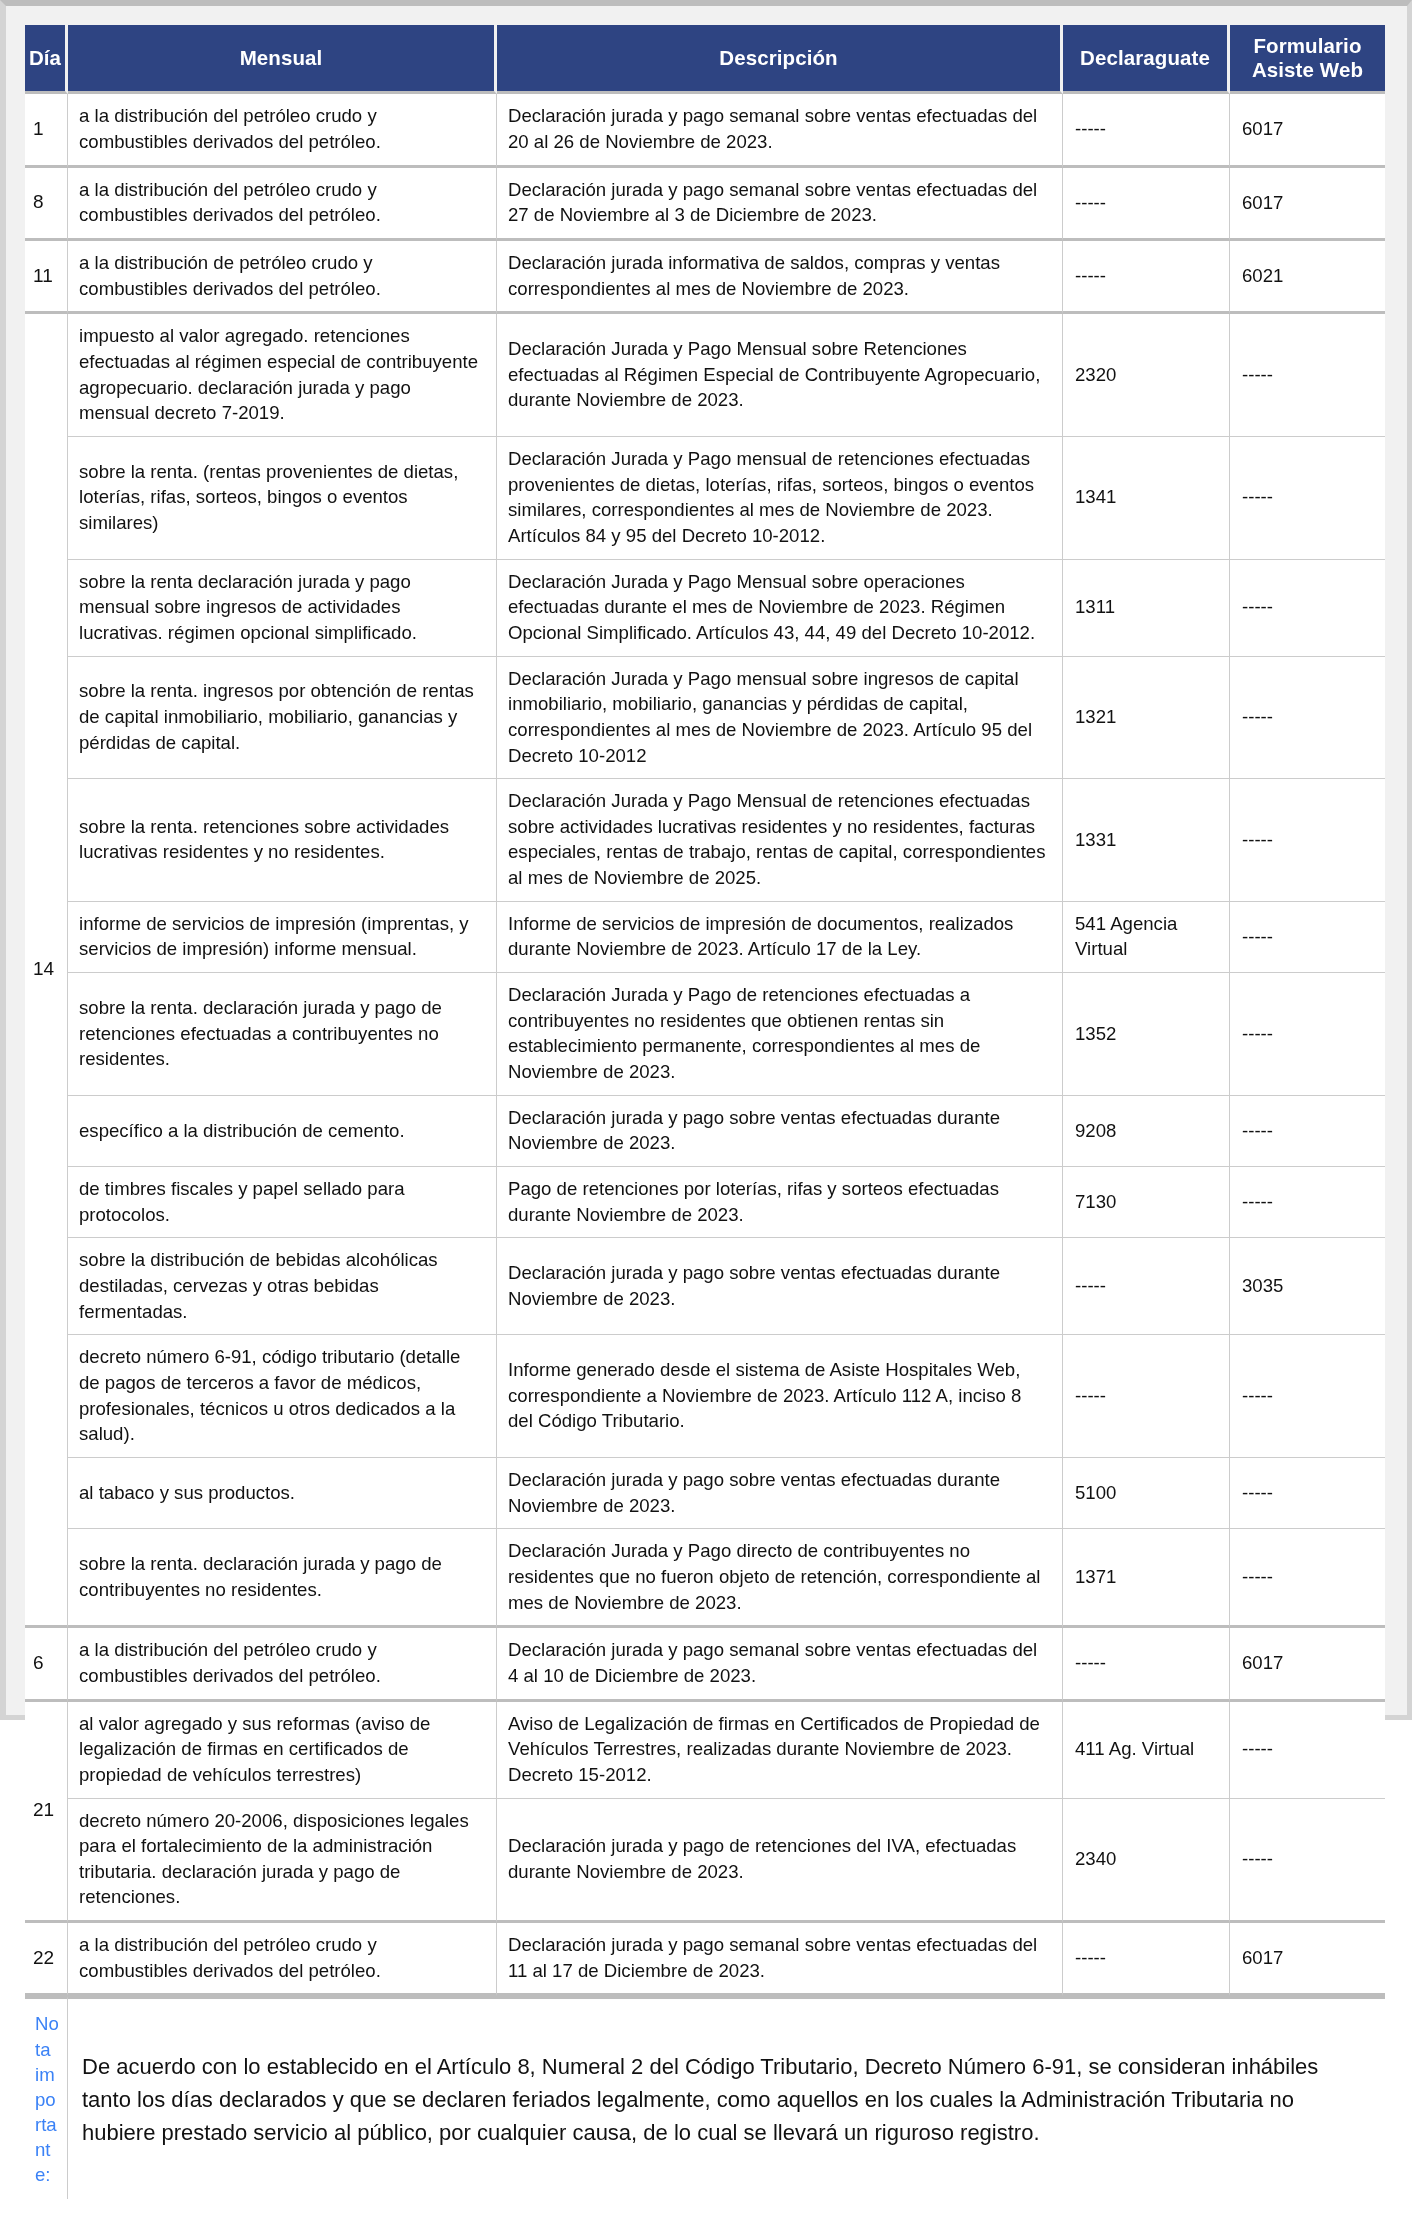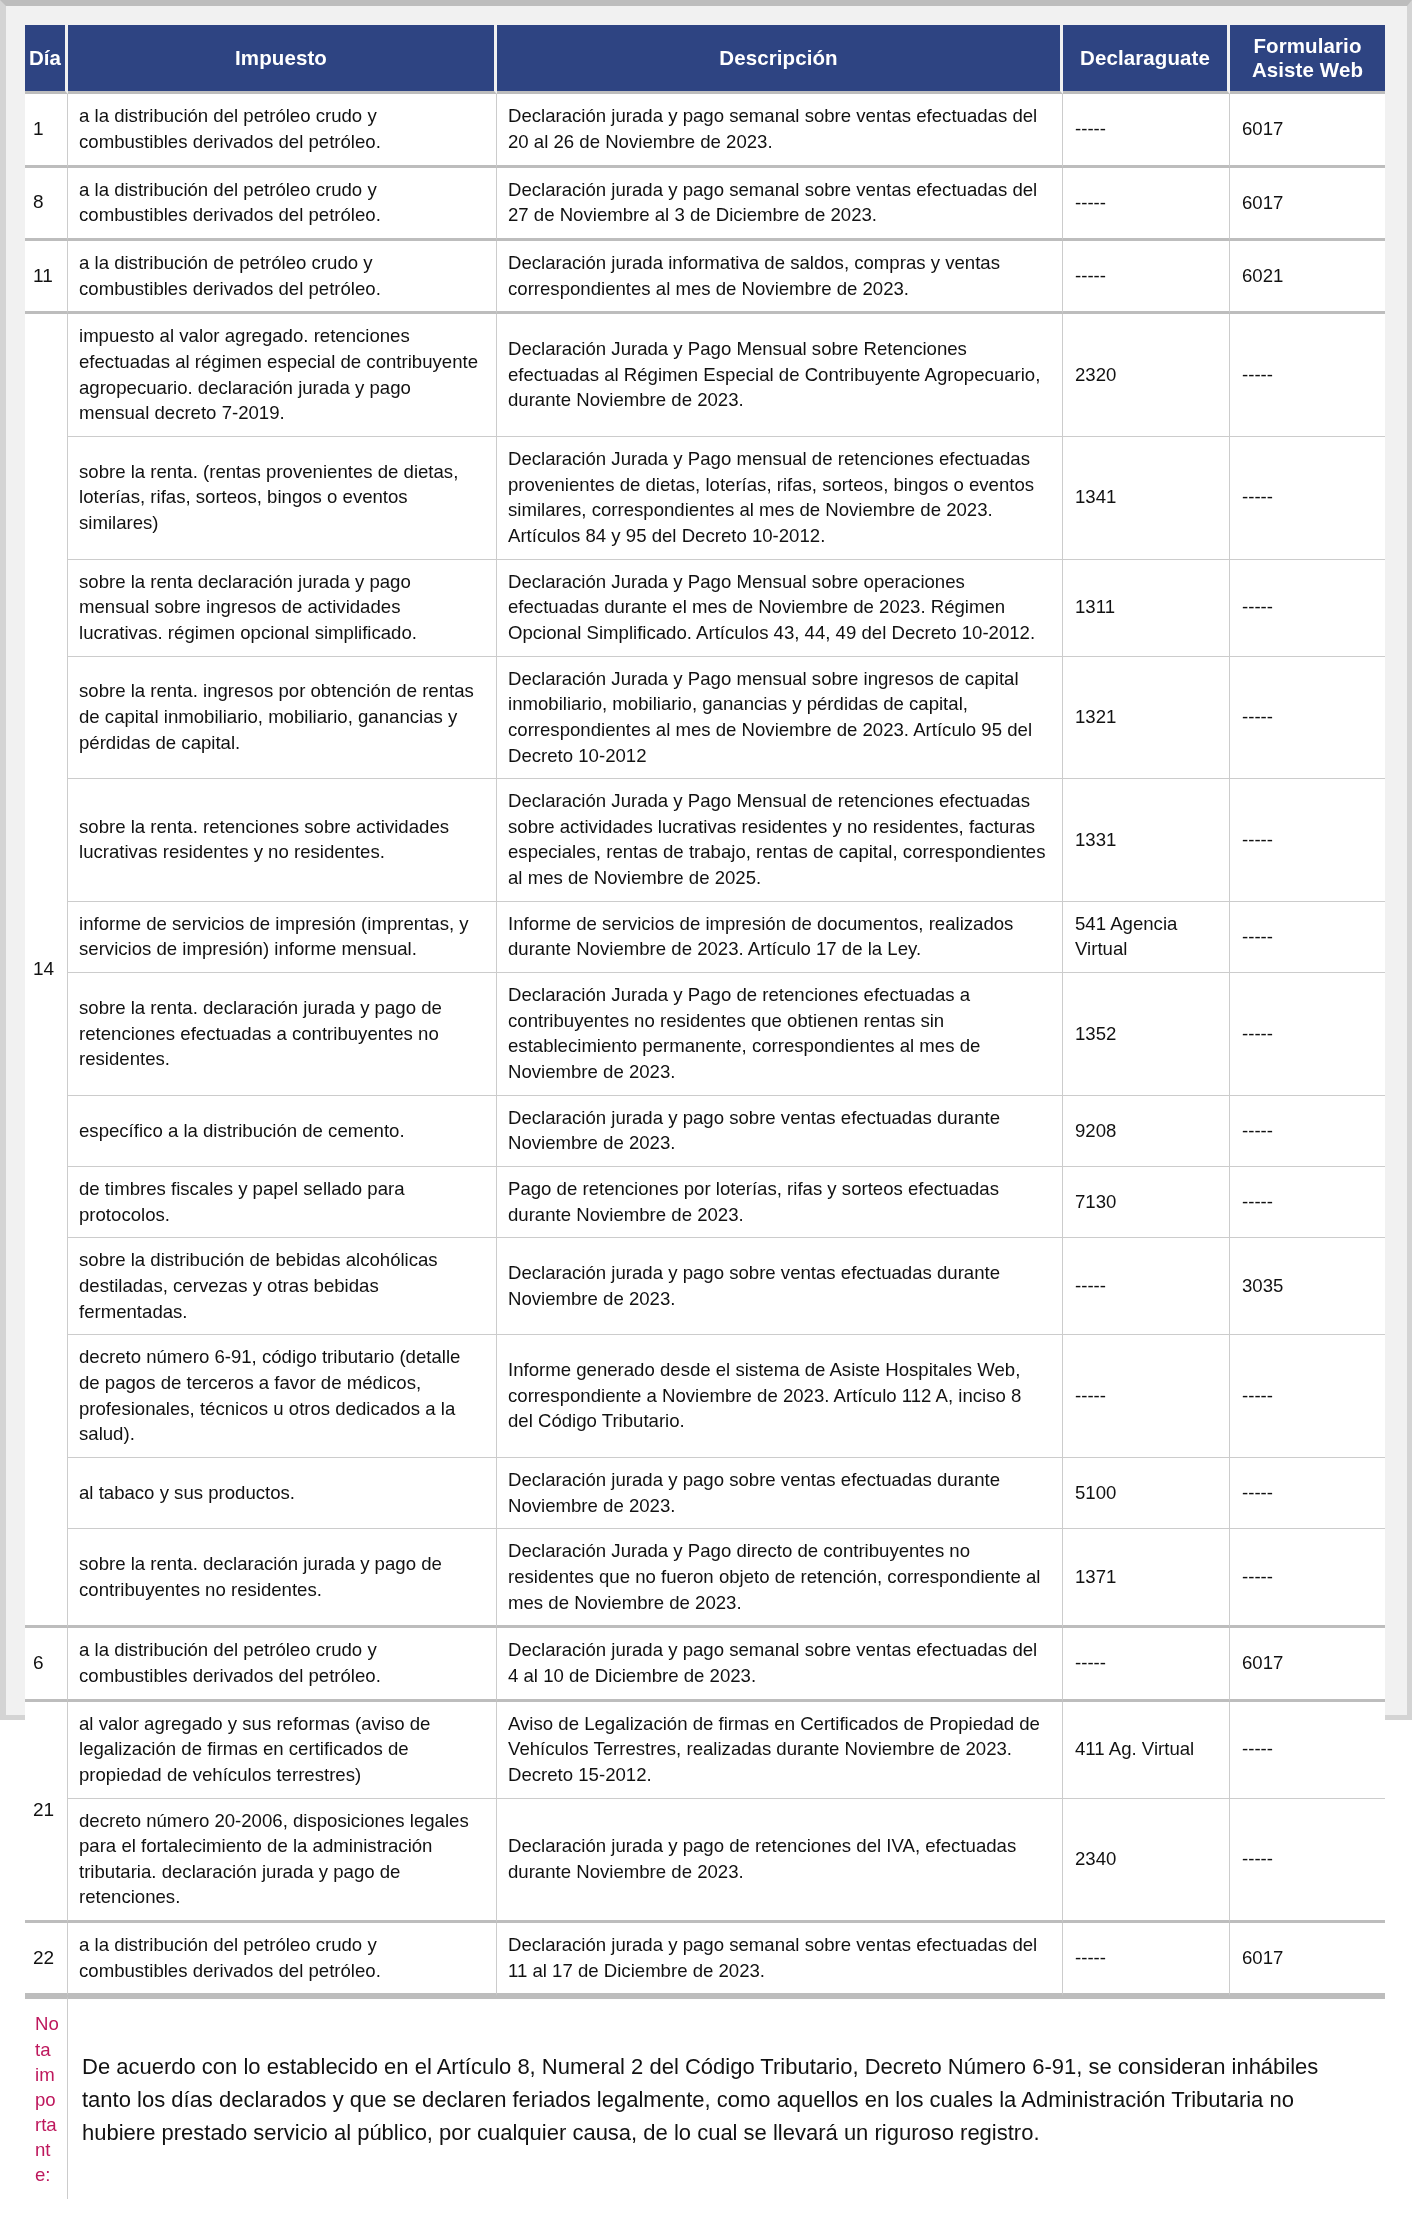--- a/index.html
+++ b/index.html
@@ -86,21 +86,21 @@
     border-bottom: 3px solid #bdbdbd;
   }
   
   tr.block-end > td { border-bottom: 3px solid #bdbdbd; }
   tr.block-end > td.day { border-bottom: 3px solid #bdbdbd; }
 
   td.num { text-align: left; padding-left: 12px; }
 
   
   tr.note-row td.note-label {
-    color: #be185d;
+    color: #3b82f6;
     font-size: 18.6px;
     line-height: 1.35;
     vertical-align: middle;
     padding: 12px 8px 12px 10px;
     border-right: 1px solid #cccccc;
     border-bottom: none;
     border-top: 3px solid #bdbdbd;
   }
   tr.note-row td.note-text {
     font-size: 22px;
@@ -122,21 +122,21 @@
       <colgroup>
         <col class="c-dia">
           <col class="c-imp">
           <col class="c-desc">
           <col class="c-decl">
           <col class="c-form">
       </colgroup>
       <thead>
         <tr>
           <th class="th-dia">Día</th>
-          <th>Impuesto</th>
+          <th>Mensual</th>
           <th>Descripción</th>
           <th>Declaraguate</th>
           <th class="last">Formulario Asiste Web</th>
         </tr>
       </thead>
       <tbody id="tbody">
           <tr class="block-end">
             <td class="day daygroup" rowspan="1">1</td>
             <td>a la distribución del petróleo crudo y combustibles derivados del petróleo.</td>
             <td>Declaración jurada y pago semanal sobre ventas efectuadas del 20 al 26 de Noviembre de 2023.</td>

